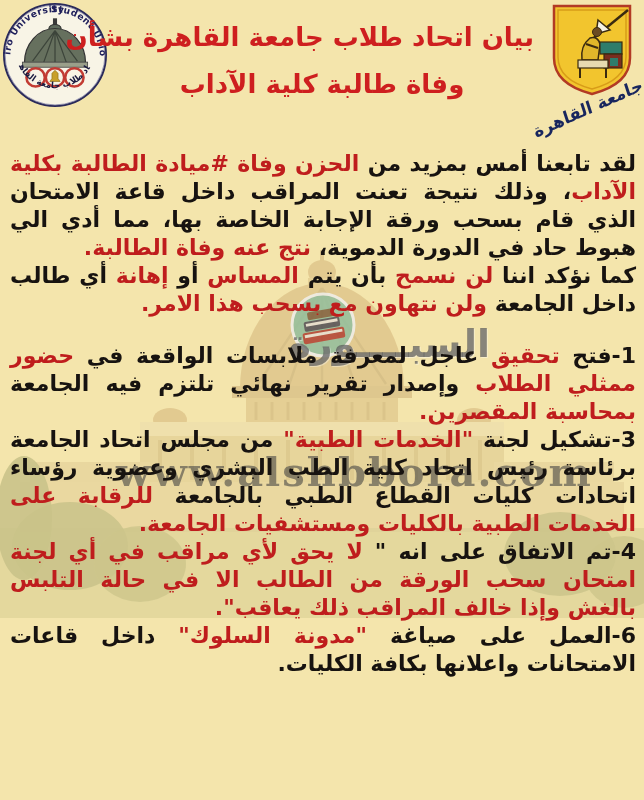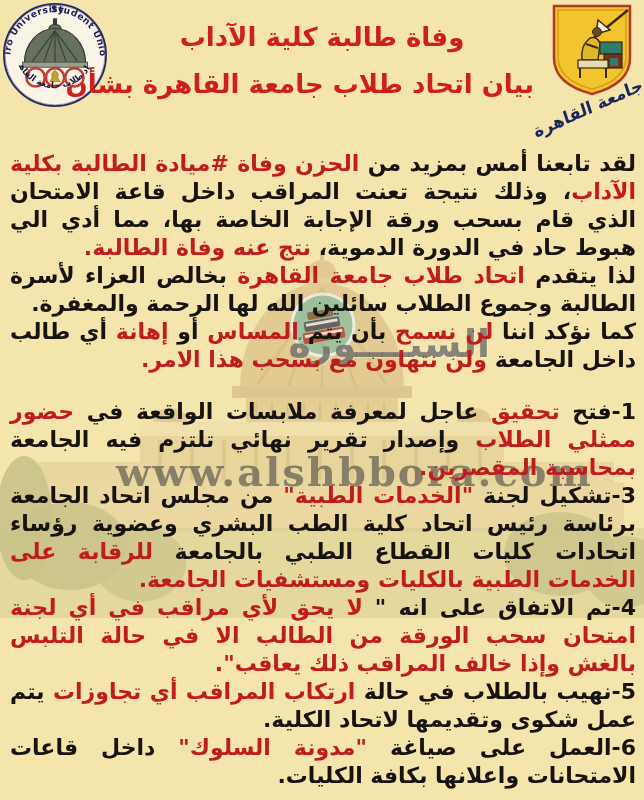--- a/index.html
+++ b/index.html
@@ -166,33 +166,31 @@
       <rect x="60" y="40" width="22" height="12" fill="#2e7d6b" stroke="#3a2a10" stroke-width="1.2"></rect>
       <rect x="64" y="52" width="18" height="14" fill="#7a2e1f" stroke="#3a2a10" stroke-width="1.2"></rect>
       <rect x="70" y="56" width="8" height="8" fill="#2e7d6b"></rect>
       <rect x="38" y="58" width="30" height="8" fill="#e8dbb0" stroke="#3a2a10" stroke-width="1.2"></rect>
       <path d="M40 66 L40 76 M66 66 L66 76" stroke="#3a2a10" stroke-width="2"></path>
     </svg>
     <div class="caption">جامعة القاهرة</div>
   </div>
 
   <div class="title">
+    <div>بيان اتحاد طلاب جامعة القاهرة بشأن</div>
     <div>وفاة طالبة كلية الآداب</div>
-    <div>بيان اتحاد طلاب جامعة القاهرة بشأن</div>
   </div>
 
   <div class="body">
     <p><span class="seg">لقد تابعنا أمس بمزيد من </span><span class="seg red">الحزن وفاة #ميادة الطالبة بكلية الآداب</span><span class="seg">، وذلك نتيجة تعنت المراقب داخل قاعة الامتحان الذي قام بسحب ورقة الإجابة الخاصة بها، مما أدي الي هبوط حاد في الدورة الدموية، </span><span class="seg red">نتج عنه وفاة الطالبة.</span></p>
-    <p><span class="seg">لذا يتقدم </span><span class="seg red">اتحاد طلاب جامعة القاهرة </span><span class="seg">بخالص العزاء لأسرة الطالبة وجموع الطلاب سائلين الله لها الرحمة والمغفرة.</span></p>
     <p><span class="seg">كما نؤكد اننا </span><span class="seg red">لن نسمح </span><span class="seg">بأن يتم </span><span class="seg red">المساس </span><span class="seg">أو </span><span class="seg red">إهانة </span><span class="seg">أي طالب داخل الجامعة </span><span class="seg red">ولن نتهاون مع بسحب هذا الامر.</span></p>
 
 
     <div class="list">
       <p><span class="seg">1-فتح </span><span class="seg red">تحقيق </span><span class="seg">عاجل لمعرفة ملابسات الواقعة في </span><span class="seg red">حضور ممثلي الطلاب </span><span class="seg">وإصدار تقرير نهائي تلتزم فيه الجامعة </span><span class="seg red">بمحاسبة المقصرين.</span></p>
       <p><span class="seg">3-تشكيل لجنة </span><span class="seg red">"الخدمات الطبية" </span><span class="seg">من مجلس اتحاد الجامعة برئاسة رئيس اتحاد كلية الطب البشري وعضوية رؤساء اتحادات كليات القطاع الطبي بالجامعة </span><span class="seg red">للرقابة على الخدمات الطبية بالكليات ومستشفيات الجامعة.</span></p>
       <p><span class="seg">4-تم الاتفاق على انه " </span><span class="seg red">لا يحق لأي مراقب في أي لجنة امتحان سحب الورقة من الطالب الا في حالة التلبس بالغش وإذا خالف المراقب ذلك يعاقب".</span></p>
-      <p><span class="seg">5-نهيب بالطلاب في حالة </span><span class="seg red">ارتكاب المراقب أي تجاوزات </span><span class="seg">يتم عمل شكوى وتقديمها لاتحاد الكلية.</span></p>
       <p><span class="seg">6-العمل على صياغة </span><span class="seg red">"مدونة السلوك" </span><span class="seg">داخل قاعات الامتحانات واعلانها بكافة الكليات.</span></p>
     </div>
 
   </div>
 
 </div>
 
 </body></html>

